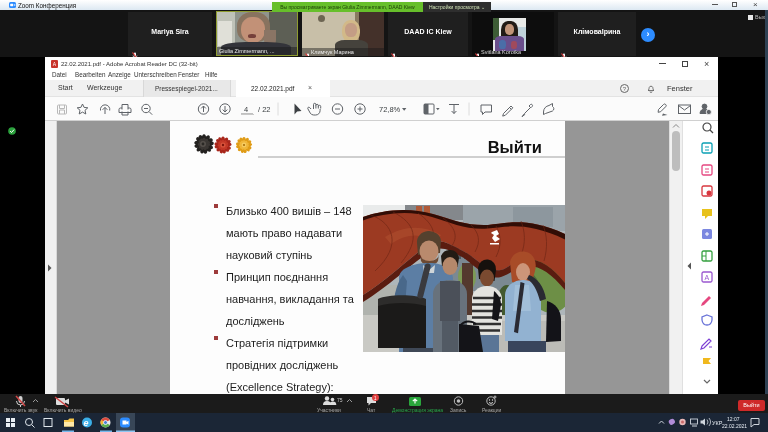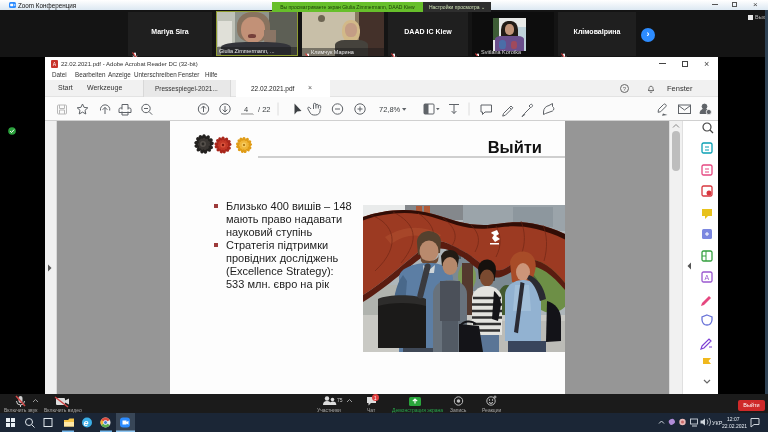--- a/index.html
+++ b/index.html
@@ -335,22 +335,23 @@
       <ellipse cx="54" cy="10.525" rx="1.5" ry="2.6" fill="#f0b73a" transform="rotate(301 54 13)"></ellipse>
       <ellipse cx="54" cy="10.525" rx="1.5" ry="2.6" fill="#f0b73a" transform="rotate(329 54 13)"></ellipse>
       <circle cx="54" cy="13" r="2.4" fill="#f6cd62"></circle>
       <circle cx="54" cy="13" r="1.1" fill="#a96f08"></circle>
     </g>
   </svg>
 
   <div class="abs" style="left:440px;top:138px;width:102px;text-align:right;font-size:16.5px;font-weight:bold;color:#111;">Выйти</div>
   <div class="abs" style="left:258px;top:156px;width:307px;height:1.5px;background:#cfcfcf;"></div>
 
-  <div class="abs" style="left:204px;top:199.5px;width:180px;font-size:11px;line-height:13px;color:#1d1d1d;">
+  <div class="abs" style="left:204px;top:199.5px;width:180px;font-size:11px;line-height:22px;color:#1d1d1d;">
     <div style="position:relative;padding-left:22px;"><span style="position:absolute;left:10px;top:4.5px;width:3.5px;height:3.5px;background:#9d3b3b;"></span>Близько 400 вишів – 148<br>мають право надавати<br>науковий ступінь</div>
+    <div style="position:relative;padding-left:22px;"><span style="position:absolute;left:10px;top:4.5px;width:3.5px;height:3.5px;background:#9d3b3b;"></span>Принцип поєднання<br>навчання, викладання та<br>досліджень</div>
     <div style="position:relative;padding-left:22px;"><span style="position:absolute;left:10px;top:4.5px;width:3.5px;height:3.5px;background:#9d3b3b;"></span>Стратегія підтримки<br>провідних досліджень<br>(Excellence Strategy):<br>533 млн. євро на рік</div>
   </div>
 
   <svg class="abs" style="left:363px;top:205px;" width="202" height="147" viewBox="0 0 202 147">
 
     <rect width="202" height="147" fill="#aeb6ba"></rect>
     <rect x="0" y="0" width="45" height="14" fill="#e9ebeb"></rect>
     <rect x="42" y="0" width="58" height="15" fill="#84888c"></rect>
     <rect x="53" y="1" width="6" height="12" fill="#b05a38"></rect>
     <rect x="61" y="1" width="6" height="12" fill="#b05a38"></rect>

